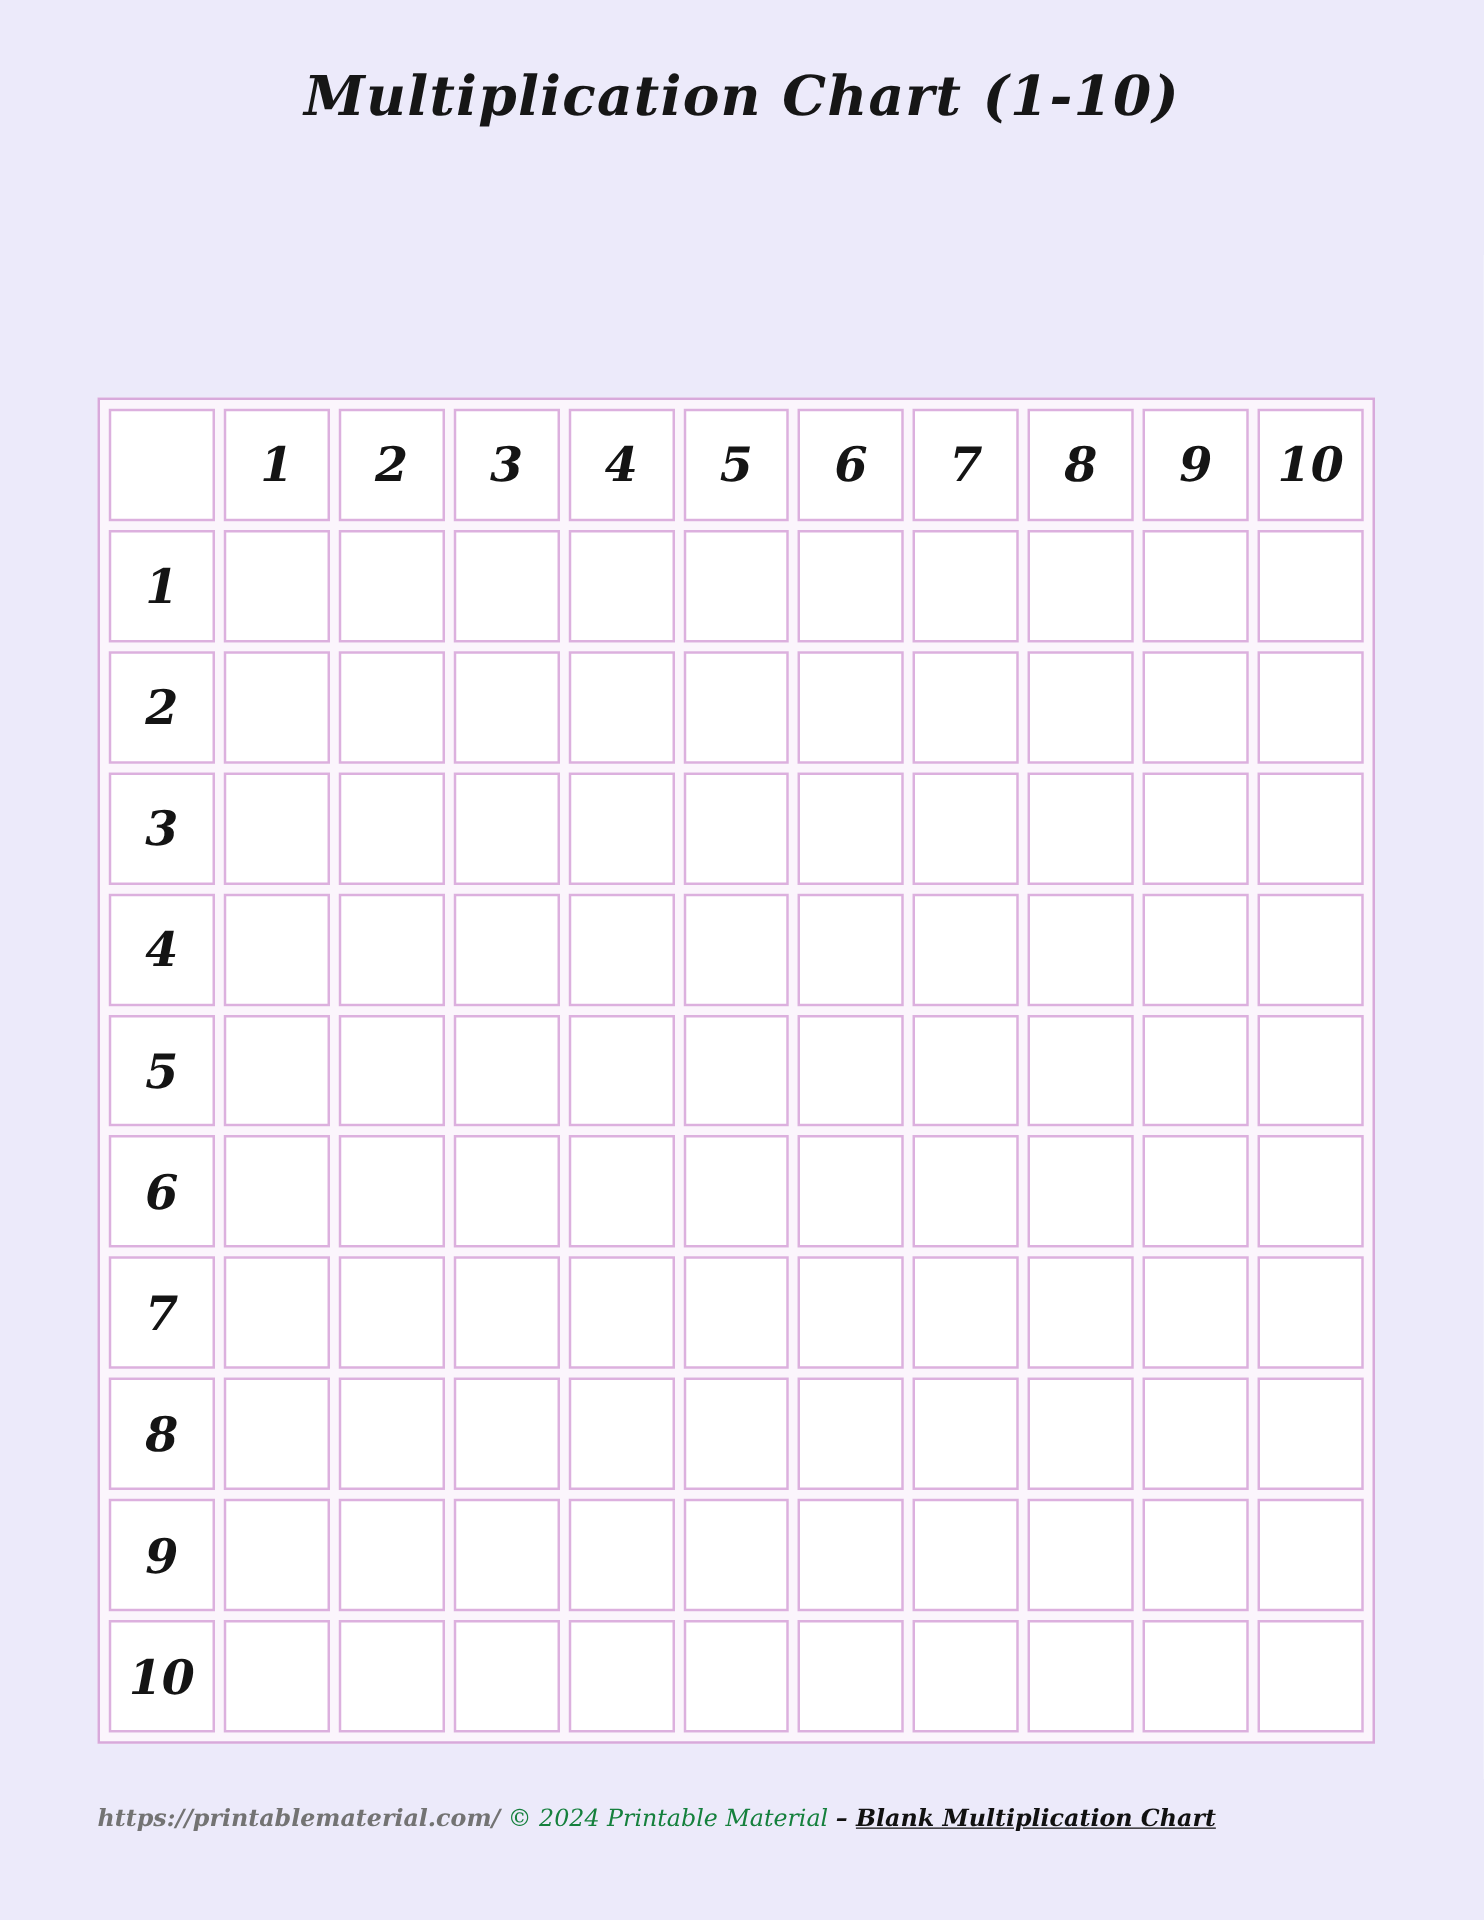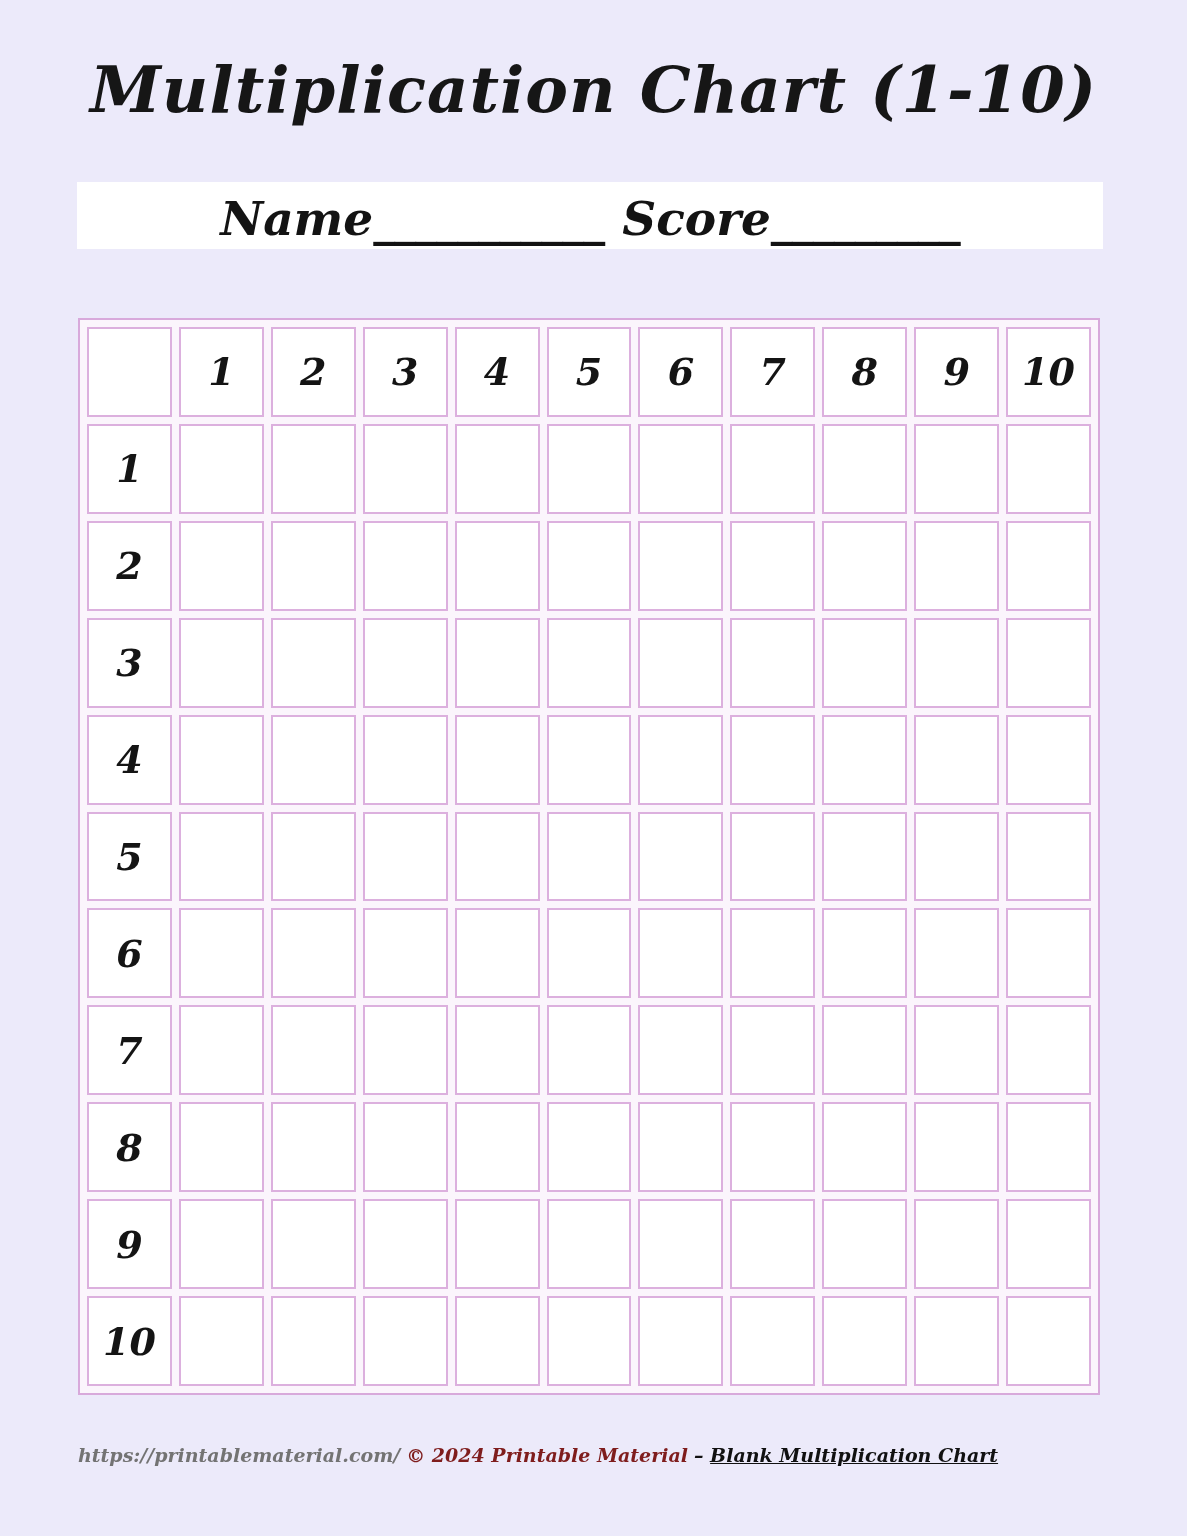--- a/index.html
+++ b/index.html
@@ -11,21 +11,21 @@
     font-family: "DejaVu Serif", "Liberation Serif", serif;
     overflow: hidden;
   }
   .title {
     position: absolute;
     top: 52px;
     left: 0;
     width: 100%;
     margin: 0;
     text-align: center;
-    font-size: 64px;
+    font-size: 44px;
     font-weight: bold;
     font-style: italic;
     color: #161616;
     letter-spacing: 1px;
   }
   .banner {
     position: absolute;
     left: 77px;
     top: 182px;
     width: 1026px;
@@ -83,45 +83,42 @@
     font-size: 19px;
     font-style: italic;
     white-space: nowrap;
   }
   .f-url {
     font-weight: bold;
     color: #737373;
     cursor: pointer;
   }
   .f-copy {
-    color: #7f1d1d;
-    font-weight: bold;
+    color: #15803d;
+    font-weight: normal;
   }
   .f-sep {
     color: #111111;
     font-weight: bold;
   }
   .f-chart {
     font-weight: bold;
     color: #111111;
     text-decoration: underline;
     cursor: pointer;
     text-align: center;
   }
 </style>
 </head>
 <body>
 
 <div class="page">
 
   <h1 class="title">Multiplication Chart (1-10)</h1>
 
-  <div class="banner">
-    <span class="script">Name</span><span class="line">___________</span><span class="score-gap"></span><span class="script">Score</span><span class="line">_________</span>
-  </div>
 
   <div class="grid-frame" id="grid">
       <div class="cell corner"></div>
       <div class="cell head">1</div>
       <div class="cell head">2</div>
       <div class="cell head">3</div>
       <div class="cell head">4</div>
       <div class="cell head">5</div>
       <div class="cell head">6</div>
       <div class="cell head">7</div>

